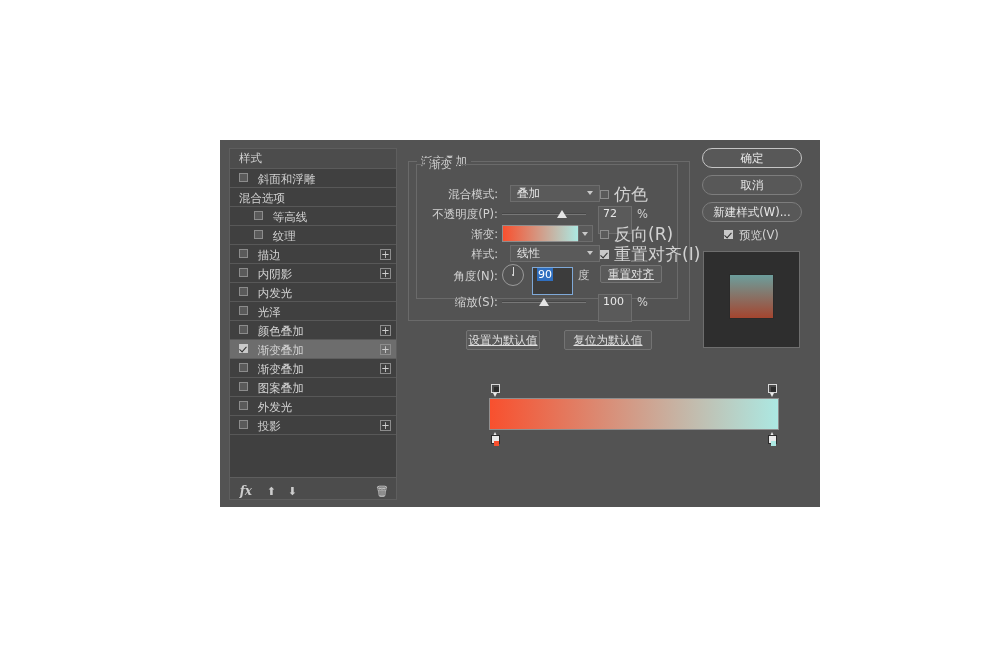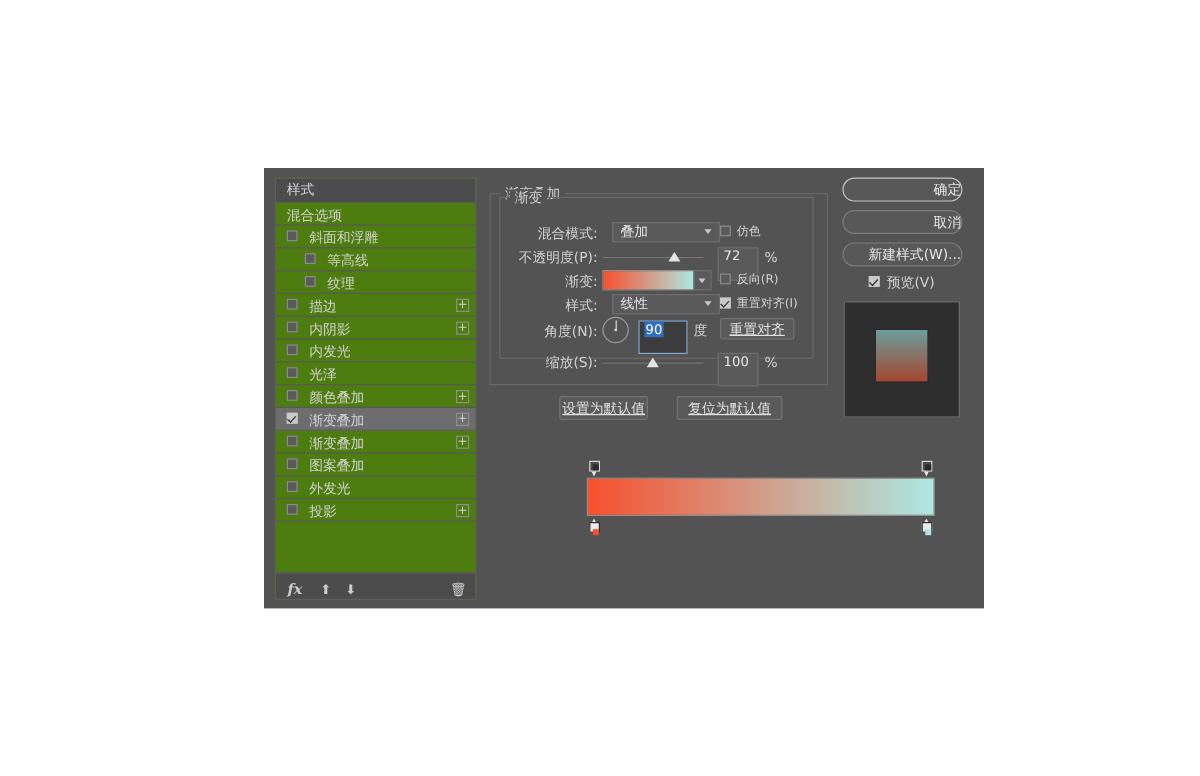--- a/index.html
+++ b/index.html
@@ -28,21 +28,21 @@
     box-sizing: border-box;
   }
 
   
   #styles-panel {
     position: absolute;
     left: 9px;
     top: 8px;
     width: 168px;
     height: 352px;
-    background: #4d7c0f;
+    background: #404040;
     border: 1px solid #5e5e5e;
     box-sizing: border-box;
   }
   .panel-head {
     height: 19px;
     line-height: 19px;
     padding-left: 9px;
     color: #d2d2d2;
     border-bottom: 1px solid #5b5b5b;
     background: #4c4c4c;
@@ -232,21 +232,21 @@
     width: 0; height: 0;
     border-left: 5px solid transparent;
     border-right: 5px solid transparent;
     border-bottom: 8px solid #e4e4e4;
     margin-left: -5px;
   }
 
   .checkrow {
     position: absolute;
     color: #d2d2d2;
-    font-size: 10px;
+    font-size: 17px;
     line-height: 16px;
     white-space: nowrap;
   }
   .checkrow .cbox { margin-right: 5px; top: -1px; }
 
   .gradpreview {
     position: absolute;
     height: 17px;
     border: 1px solid #8d8d8d;
     box-sizing: border-box;
@@ -381,21 +381,21 @@
     left: 0;
     width: 100px;
     height: 20px;
     background: #585858;
     border: 1px solid #7d7d7d;
     border-radius: 10px;
     box-sizing: border-box;
     color: #e6e6e6;
     font-size: 11.5px;
     line-height: 18px;
-    text-align: right;
+    text-align: center;
     white-space: nowrap;
   }
   #rbtn-ok { top: 0px; border-color: #c5c5c5; }
   #rbtn-cancel { top: 27px; }
   #rbtn-newstyle { top: 54px; }
   #preview-check {
     position: absolute;
     left: 22px;
     top: 80px;
     color: #d2d2d2;
@@ -423,27 +423,27 @@
     box-sizing: border-box;
   }
 </style>
 </head>
 <body>
 
 <div id="dialog">
 
   <div id="styles-panel">
     <div class="panel-head">样式</div>
+    <div class="style-row">
+      <span class="cbox"></span>
+      <span class="label">斜面和浮雕</span>
+    </div>
+
     <div class="style-row blend">
       <span class="label">混合选项</span>
-    </div>
-
-    <div class="style-row">
-      <span class="cbox"></span>
-      <span class="label">斜面和浮雕</span>
     </div>
     <div class="style-row indent">
       <span class="cbox"></span>
       <span class="label">等高线</span>
     </div>
     <div class="style-row indent">
       <span class="cbox"></span>
       <span class="label">纹理</span>
     </div>
     <div class="style-row">

